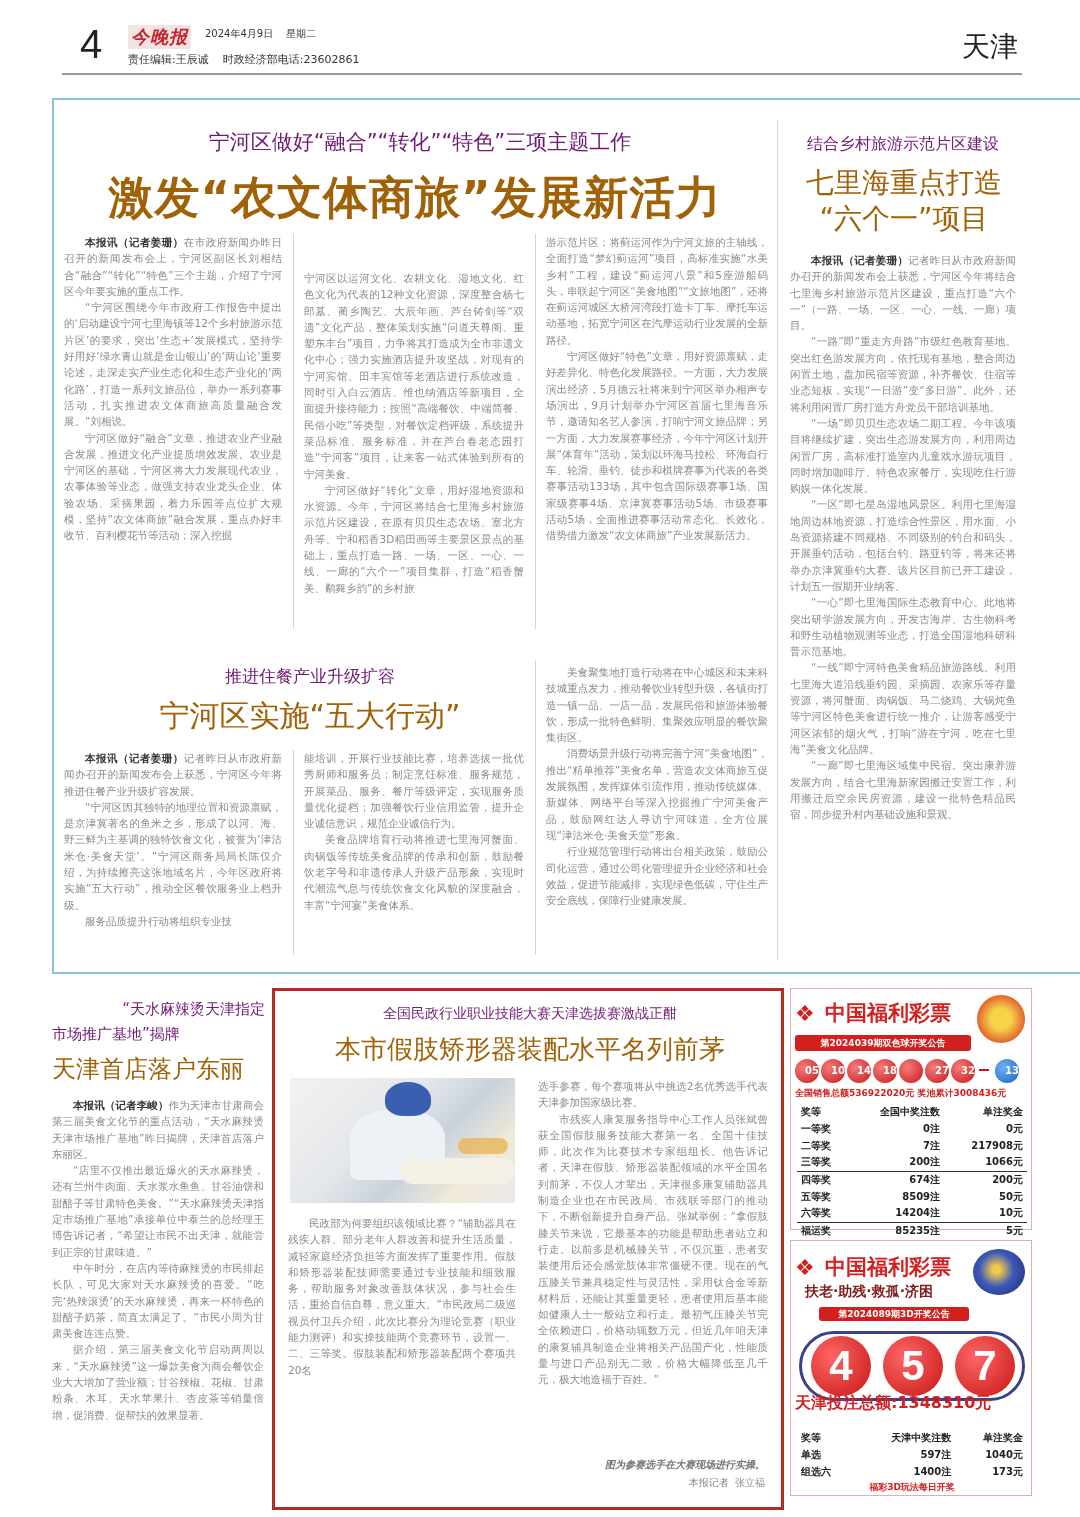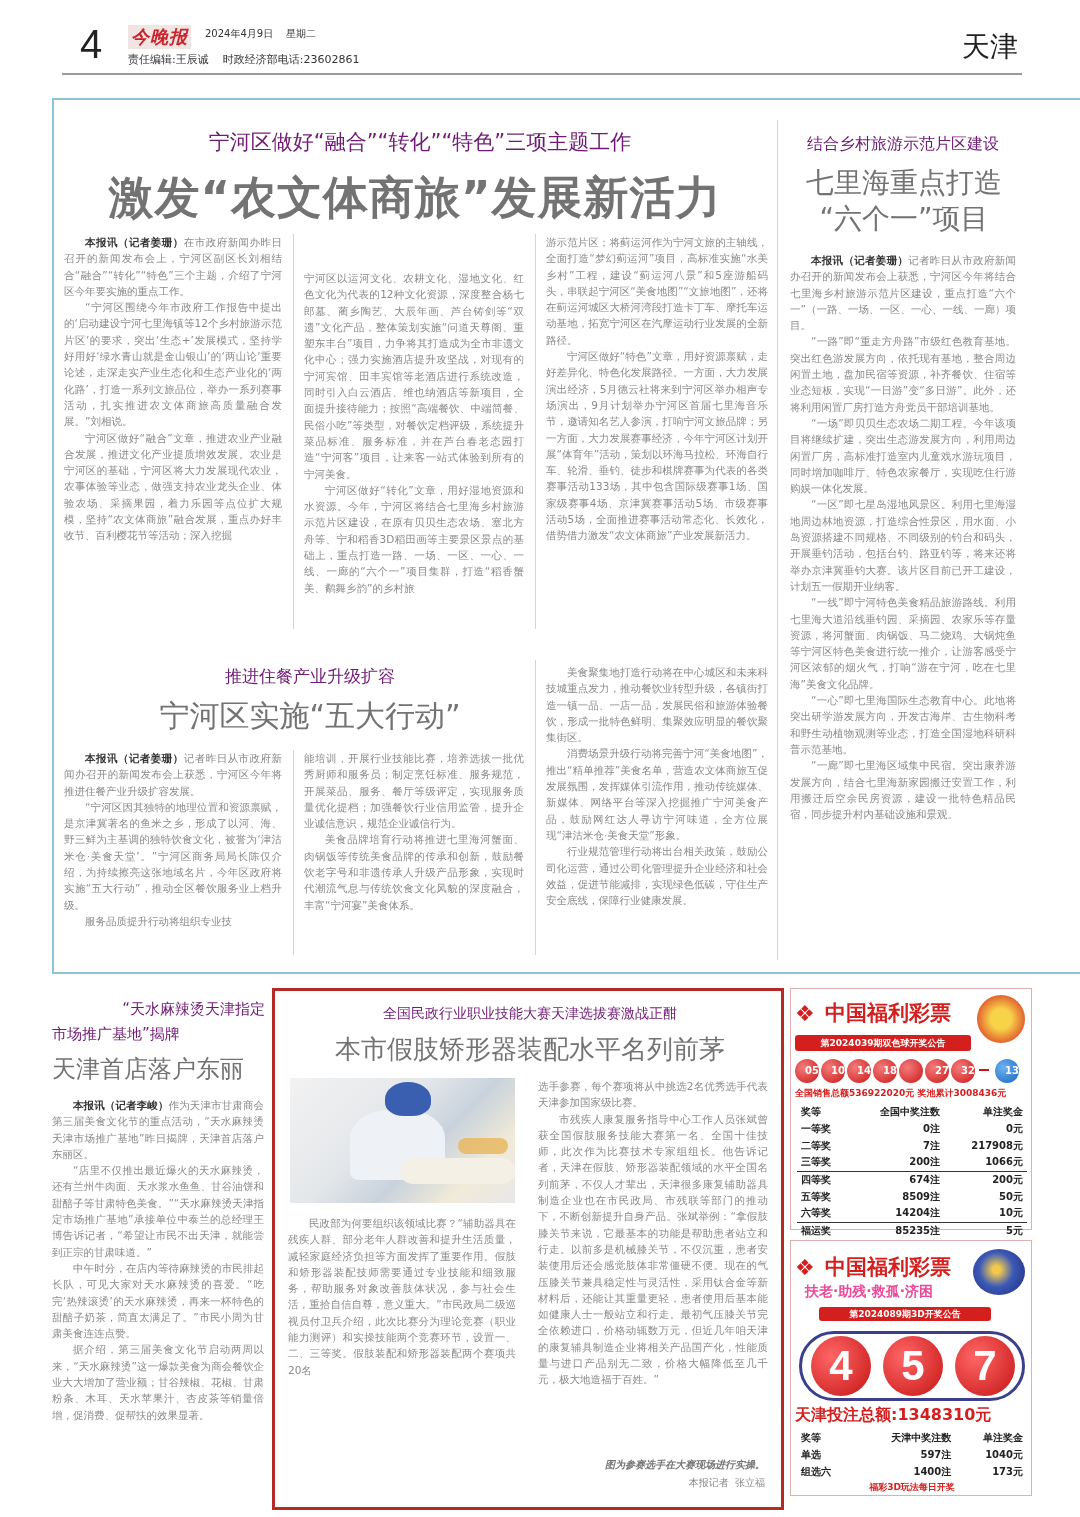--- a/index.html
+++ b/index.html
@@ -11,21 +11,21 @@
   .page-num { position: absolute; left: 80px; top: 22px; font-size: 40px; color: #222; font-family: "Liberation Sans", sans-serif; }
   .logo { position: absolute; left: 128px; top: 25px; font-size: 18px; color: #c8242b; font-style: italic; font-weight: bold; font-family: "DejaVu Serif", serif; letter-spacing: 1px; background: #f3e4e4; padding: 0 3px; }
   .date { position: absolute; left: 205px; top: 27px; font-size: 10px; color: #333; }
   .editor { position: absolute; left: 128px; top: 52px; font-size: 11px; color: #333; }
   .section-name { position: absolute; right: 62px; top: 28px; font-size: 28px; color: #222; }
   .rule { position: absolute; left: 62px; top: 73px; width: 960px; height: 2px; background: #999; }
 
   
   .top-box { position: absolute; left: 52px; top: 98px; width: 1035px; height: 876px; border: 2px solid #8cc3d8; }
   .kicker { color: #701a75; text-align: center; }
-  .headline { color: #737373; font-weight: bold; text-align: center; }
+  .headline { color: #a16207; font-weight: bold; text-align: center; }
   .body-col { position: absolute; font-size: 10.5px; line-height: 16.3px; color: #8a8a8a; text-align: justify; overflow: hidden; }
   .body-col p { text-indent: 2em; }
   .lead { color: #333; font-weight: bold; }
   .divider-v { position: absolute; width: 1px; background: #d5d5d5; }
 
   
   .red-box { position: absolute; left: 272px; top: 988px; width: 512px; height: 522px; border: 3px solid #b52a24; }
   .photo { position: absolute; left: 290px; top: 1078px; width: 225px; height: 125px;
            background: linear-gradient(135deg, #f2f2f2 0%, #e4e7ea 40%, #c9d2dc 60%, #f0ead8 80%, #e8e8e8 100%); overflow: hidden; }
   .photo .helmet { position: absolute; left: 95px; top: 4px; width: 46px; height: 34px; border-radius: 50% 50% 40% 40%; background: #3a5fb0; }
@@ -96,22 +96,22 @@
 
 <div>
   <div class="kicker" style="position:absolute;left:788px;top:134px;width:230px;font-size:16px;">结合乡村旅游示范片区建设</div>
   <div class="headline" style="position:absolute;left:788px;top:164px;width:232px;font-size:28px;font-weight:normal;">七里海重点打造</div>
   <div class="headline" style="position:absolute;left:788px;top:200px;width:232px;font-size:28px;font-weight:normal;">“六个一”项目</div>
   <div class="body-col" style="left:790px;top:252px;width:226px;height:710px;">
     <p><span class="lead">本报讯（记者姜珊）</span><span>记者昨日从市政府新闻办召开的新闻发布会上获悉，宁河区今年将结合七里海乡村旅游示范片区建设，重点打造“六个一”（一路、一场、一区、一心、一线、一廊）项目。</span></p>
     <p>“一路”即“重走方舟路”市级红色教育基地。突出红色游发展方向，依托现有基地，整合周边闲置土地，盘加民宿等资源，补齐餐饮、住宿等业态短板，实现“一日游”变“多日游”。此外，还将利用闲置厂房打造方舟党员干部培训基地。</p>
     <p>“一场”即贝贝生态农场二期工程。今年该项目将继续扩建，突出生态游发展方向，利用周边闲置厂房，高标准打造室内儿童戏水游玩项目，同时增加咖啡厅、特色农家餐厅，实现吃住行游购娱一体化发展。</p>
     <p>“一区”即七星岛湿地风景区。利用七里海湿地周边林地资源，打造综合性景区，用水面、小岛资源搭建不同规格、不同级别的钓台和码头，开展垂钓活动，包括台钓、路亚钓等，将来还将举办京津冀垂钓大赛。该片区目前已开工建设，计划五一假期开业纳客。</p>
+    <p>“一心”即七里海国际生态教育中心。此地将突出研学游发展方向，开发古海岸、古生物科考和野生动植物观测等业态，打造全国湿地科研科普示范基地。</p>
     <p>“一线”即宁河特色美食精品旅游路线。利用七里海大道沿线垂钓园、采摘园、农家乐等存量资源，将河蟹面、肉锅饭、马二烧鸡、大锅炖鱼等宁河区特色美食进行统一推介，让游客感受宁河区浓郁的烟火气，打响“游在宁河，吃在七里海”美食文化品牌。</p>
-    <p>“一心”即七里海国际生态教育中心。此地将突出研学游发展方向，开发古海岸、古生物科考和野生动植物观测等业态，打造全国湿地科研科普示范基地。</p>
     <p>“一廊”即七里海区域集中民宿。突出康养游发展方向，结合七里海新家园搬迁安置工作，利用搬迁后空余民房资源，建设一批特色精品民宿，同步提升村内基础设施和景观。</p>
   </div>
 </div>
 
 <div>
   <div class="kicker" style="position:absolute;left:110px;top:665px;width:400px;font-size:17px;">推进住餐产业升级扩容</div>
   <div class="headline" style="position:absolute;left:100px;top:696px;width:420px;font-size:30px;font-weight:normal;">宁河区实施“五大行动”</div>
 
   <div class="body-col" style="left:64px;top:750px;width:218px;height:210px;">
     <p><span class="lead">本报讯（记者姜珊）</span><span>记者昨日从市政府新闻办召开的新闻发布会上获悉，宁河区今年将推进住餐产业升级扩容发展。</span></p>
@@ -228,27 +228,27 @@
             <td class="n">5元</td>
           </tr>
     </tbody>
       </table>
   </div>
 
   <div class="lot-card" style="top:252px;height:256px;">
     <div class="lot-emblem" style="top:16px;">❖</div>
     <div class="lot-title" style="left:34px;top:12px;">中国福利彩票</div>
     <div class="lot-badge" style="left:182px;top:8px;width:52px;height:46px;background:radial-gradient(circle at 45% 45%,#f2c94c 10%,#3b59b8 45%,#2a3a8a 80%);"></div>
-    <div style="position:absolute;left:14px;top:42px;font-size:14px;font-weight:bold;color:#ec4899;">扶老·助残·救孤·济困</div>
-    <div class="lot-bar" style="left:28px;top:66px;width:172px;height:14px;line-height:14px;">第2024089期3D开奖公告</div>
+    <div style="position:absolute;left:14px;top:42px;font-size:14px;font-weight:bold;color:#7f1d1d;">扶老·助残·救孤·济困</div>
+    <div class="lot-bar" style="left:28px;top:66px;width:150px;height:14px;line-height:14px;">第2024089期3D开奖公告</div>
     <div class="ball-frame" style="left:8px;top:90px;width:226px;height:70px;"></div>
     <div class="big-ball" style="left:20px;top:95px;">4</div>
     <div class="big-ball" style="left:92px;top:95px;">5</div>
     <div class="big-ball" style="left:164px;top:95px;">7</div>
-    <div class="bet-total" style="top:164px;font-size:16px;">天津投注总额:1348310元</div>
+    <div class="bet-total" style="top:152px;font-size:16px;">天津投注总额:1348310元</div>
     <table class="prize-table" style="top:188px;">
       <tbody>
           <tr>
         <td>奖等</td>
         <td class="n">天津中奖注数</td>
         <td class="n">单注奖金</td>
       </tr>
       <tr>
             <td>单选</td>
             <td class="n">597注</td>

